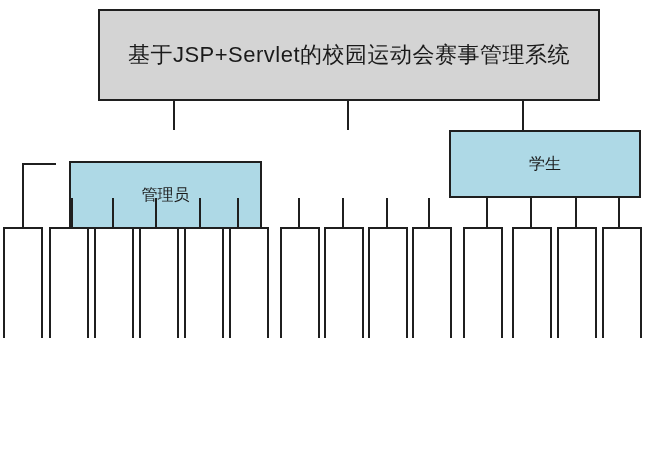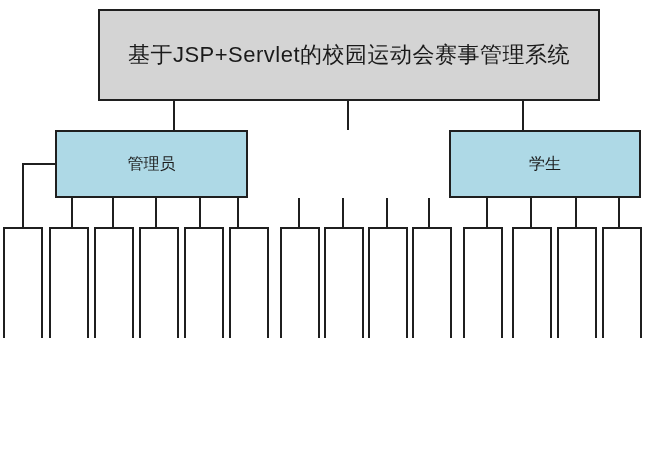--- a/index.html
+++ b/index.html
@@ -29,21 +29,21 @@
     left: 98px; top: 9px; width: 502px; height: 92px;
     background: var(--title-bg, #d4d4d4);
     font-size: 22px;
     letter-spacing: 0.5px;
   }
   .branch-box {
     top: 130px; height: 68px;
     background: var(--branch-bg, #aed9e6);
     font-size: 16px;
   }
-  .branch-admin   { left: 55px;  width: 193px; }
+  .branch-admin   { left: 69px;  width: 193px; margin-top: 31px; }
   .branch-teacher { left: 253px; width: 192px; }
   .branch-student { left: 449px; width: 192px; }
   .leaf-box {
     top: 227px; width: 40px; height: 238px;
     background: var(--leaf-bg, #ffffff);
   }
   .leaf-box span {
     writing-mode: vertical-rl;
     text-orientation: upright;
     font-size: 14px;

